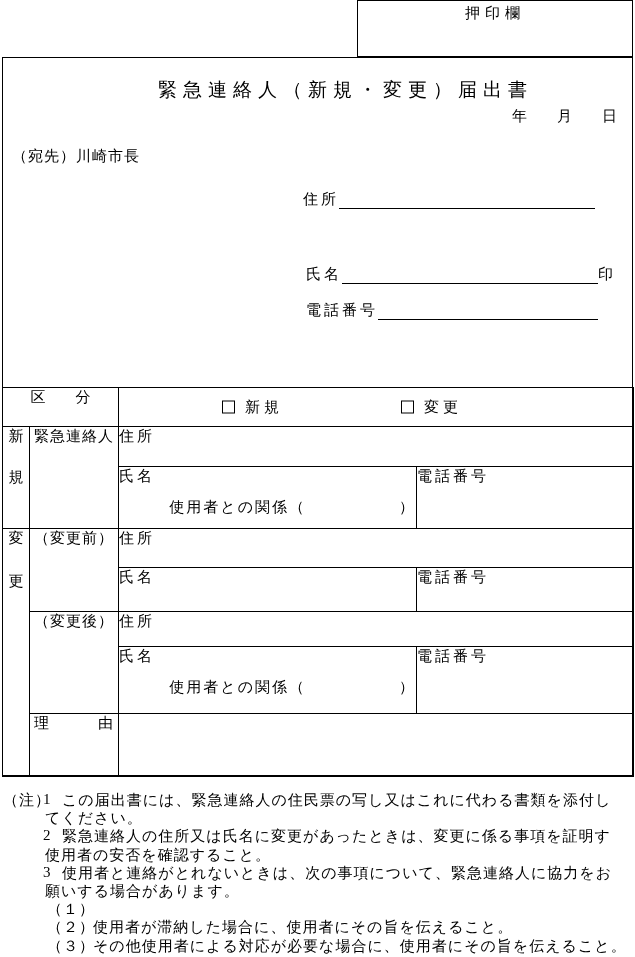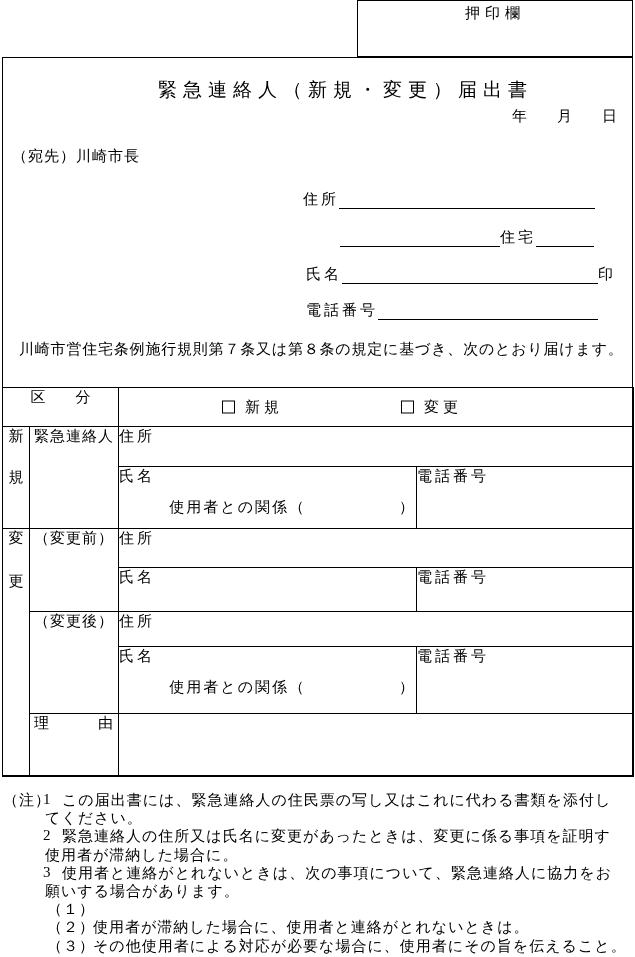--- a/index.html
+++ b/index.html
@@ -64,38 +64,32 @@
 
   <div class="abs title">緊急連絡人（新規・変更）届出書</div>
   <div class="abs date-line">年　　月　　日</div>
   <div class="abs addressee">（宛先）川崎市長</div>
 
   <div class="abs fline addr-line">
     <span class="lab">住所</span>
       <span class="ul" style="width:256px"></span>
   </div>
 
-  <div class="abs fline jutaku-line">
-    <span class="ul" style="width:160px"></span>
-      <span class="lab">住宅</span>
-      <span class="ul" style="width:58px"></span>
-  </div>
 
   <div class="abs fline name-line">
     <span class="lab">氏名</span>
       <span class="ul" style="width:256px"></span>
       <span class="lab">印</span>
   </div>
 
   <div class="abs fline phone-line">
     <span class="lab">電話番号</span>
       <span class="ul" style="width:220px"></span>
   </div>
 
-  <div class="abs statement">川崎市営住宅条例施行規則第７条又は第８条の規定に基づき、次のとおり届けます。</div>
 
   <table class="grid">
     <colgroup>
       <col style="width:27px">
         <col style="width:89px">
         <col style="width:298px">
         <col style="width:217px">
     </colgroup>
     <tbody>
         <tr style="height:39px">
@@ -167,35 +161,35 @@
       <span class="np" style="left:62px">この届出書には、緊急連絡人の住民票の写し又はこれに代わる書類を添付し</span>
     </div>
     <div class="note-line">
       <span class="np" style="left:45px">てください。</span>
     </div>
     <div class="note-line">
       <span class="np" style="left:43px">2</span>
       <span class="np" style="left:62px">緊急連絡人の住所又は氏名に変更があったときは、変更に係る事項を証明す</span>
     </div>
     <div class="note-line">
-      <span class="np" style="left:45px">使用者が滞納した場合に。</span>
+      <span class="np" style="left:45px">使用者の安否を確認すること。</span>
     </div>
     <div class="note-line">
       <span class="np" style="left:43px">3</span>
       <span class="np" style="left:62px">使用者と連絡がとれないときは、次の事項について、緊急連絡人に協力をお</span>
     </div>
     <div class="note-line">
       <span class="np" style="left:45px">願いする場合があります。</span>
     </div>
     <div class="note-line">
       <span class="np" style="left:47px">（１）</span>
     </div>
     <div class="note-line">
       <span class="np" style="left:47px">（２）</span>
-      <span class="np" style="left:93px">使用者が滞納した場合に、使用者と連絡がとれないときは。</span>
+      <span class="np" style="left:93px">使用者が滞納した場合に、使用者にその旨を伝えること。</span>
     </div>
     <div class="note-line">
       <span class="np" style="left:47px">（３）</span>
       <span class="np" style="left:93px">その他使用者による対応が必要な場合に、使用者にその旨を伝えること。</span>
     </div>
   </div>
 
 </div>
 
 </body></html>

